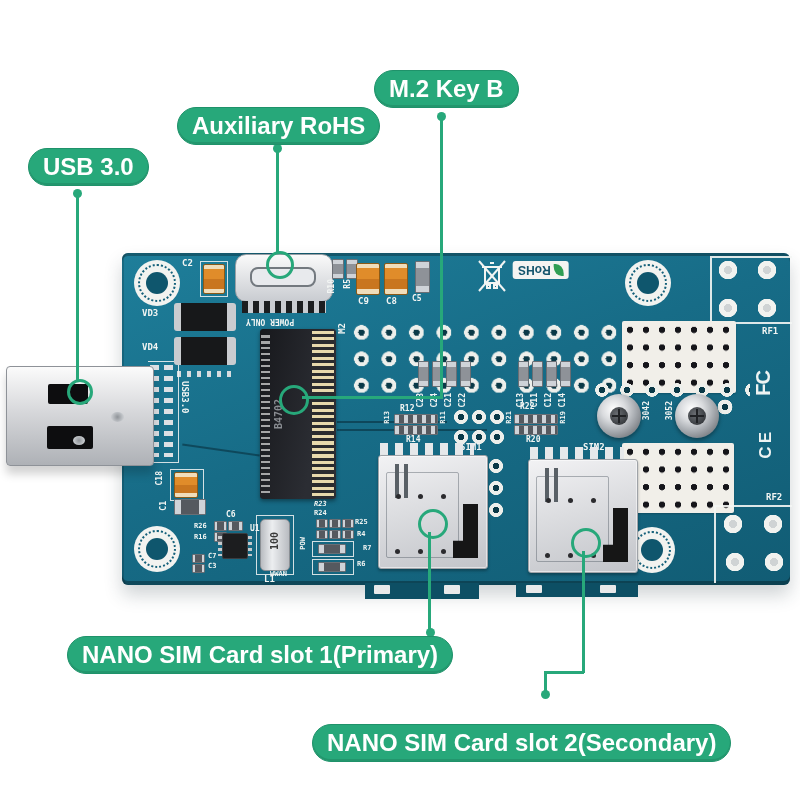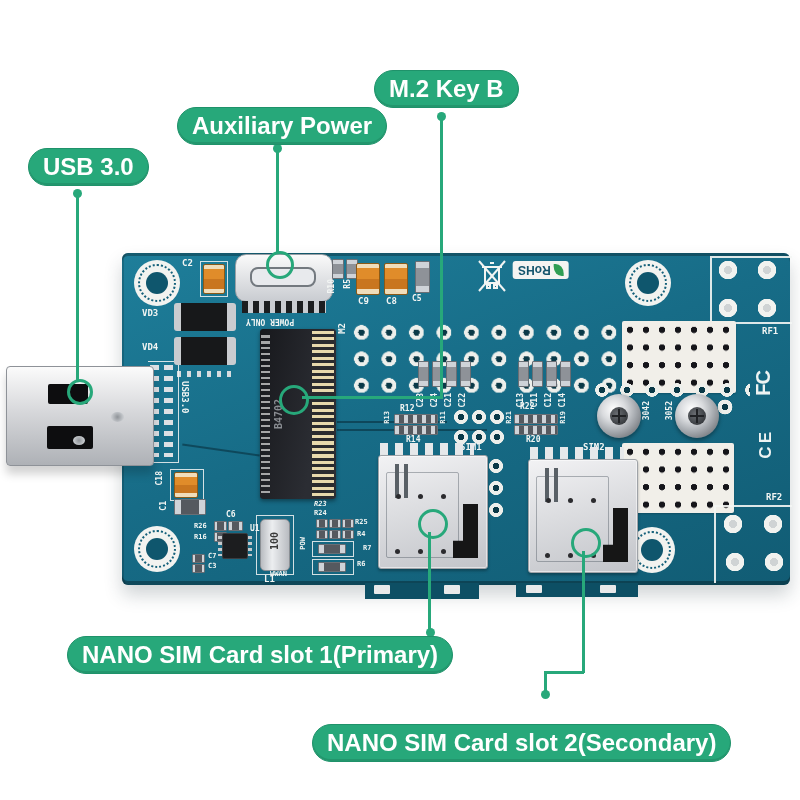--- a/index.html
+++ b/index.html
@@ -129,21 +129,21 @@
   .rohs .txt{font-family:"Liberation Sans",sans-serif;font-weight:700;font-size:12px;color:#14556d;}
   .logotext{position:absolute;z-index:8;color:#eef3f2;font-weight:700;font-family:"Liberation Sans",sans-serif;}
   .rfbox{position:absolute;z-index:6;border:2px solid rgba(244,246,244,.9);}
 </style>
 </head>
 <body>
 
 <div id="stage">
 
   <div class="pill" style="left:28px;top:148px;">USB 3.0</div>
-  <div class="pill" style="left:177px;top:107px;">Auxiliary Power</div>
+  <div class="pill" style="left:177px;top:107px;">Auxiliary RoHS</div>
   <div class="pill" style="left:374px;top:70px;">M.2 Key B</div>
   <div class="pill" style="left:67px;top:636px;">NANO SIM Card slot 1(Primary)</div>
   <div class="pill" style="left:312px;top:724px;">NANO SIM Card slot 2(Secondary)</div>
 
   <div class="cdot" style="left:73px;top:189px;"></div>
   <div class="cline" style="left:76px;top:197px;width:3px;height:183px;"></div>
   <div class="cring" style="left:67px;top:379px;width:20px;height:20px;"></div>
 
   <div class="cdot" style="left:273px;top:144px;"></div>
   <div class="cline" style="left:276px;top:152px;width:3px;height:100px;"></div>

